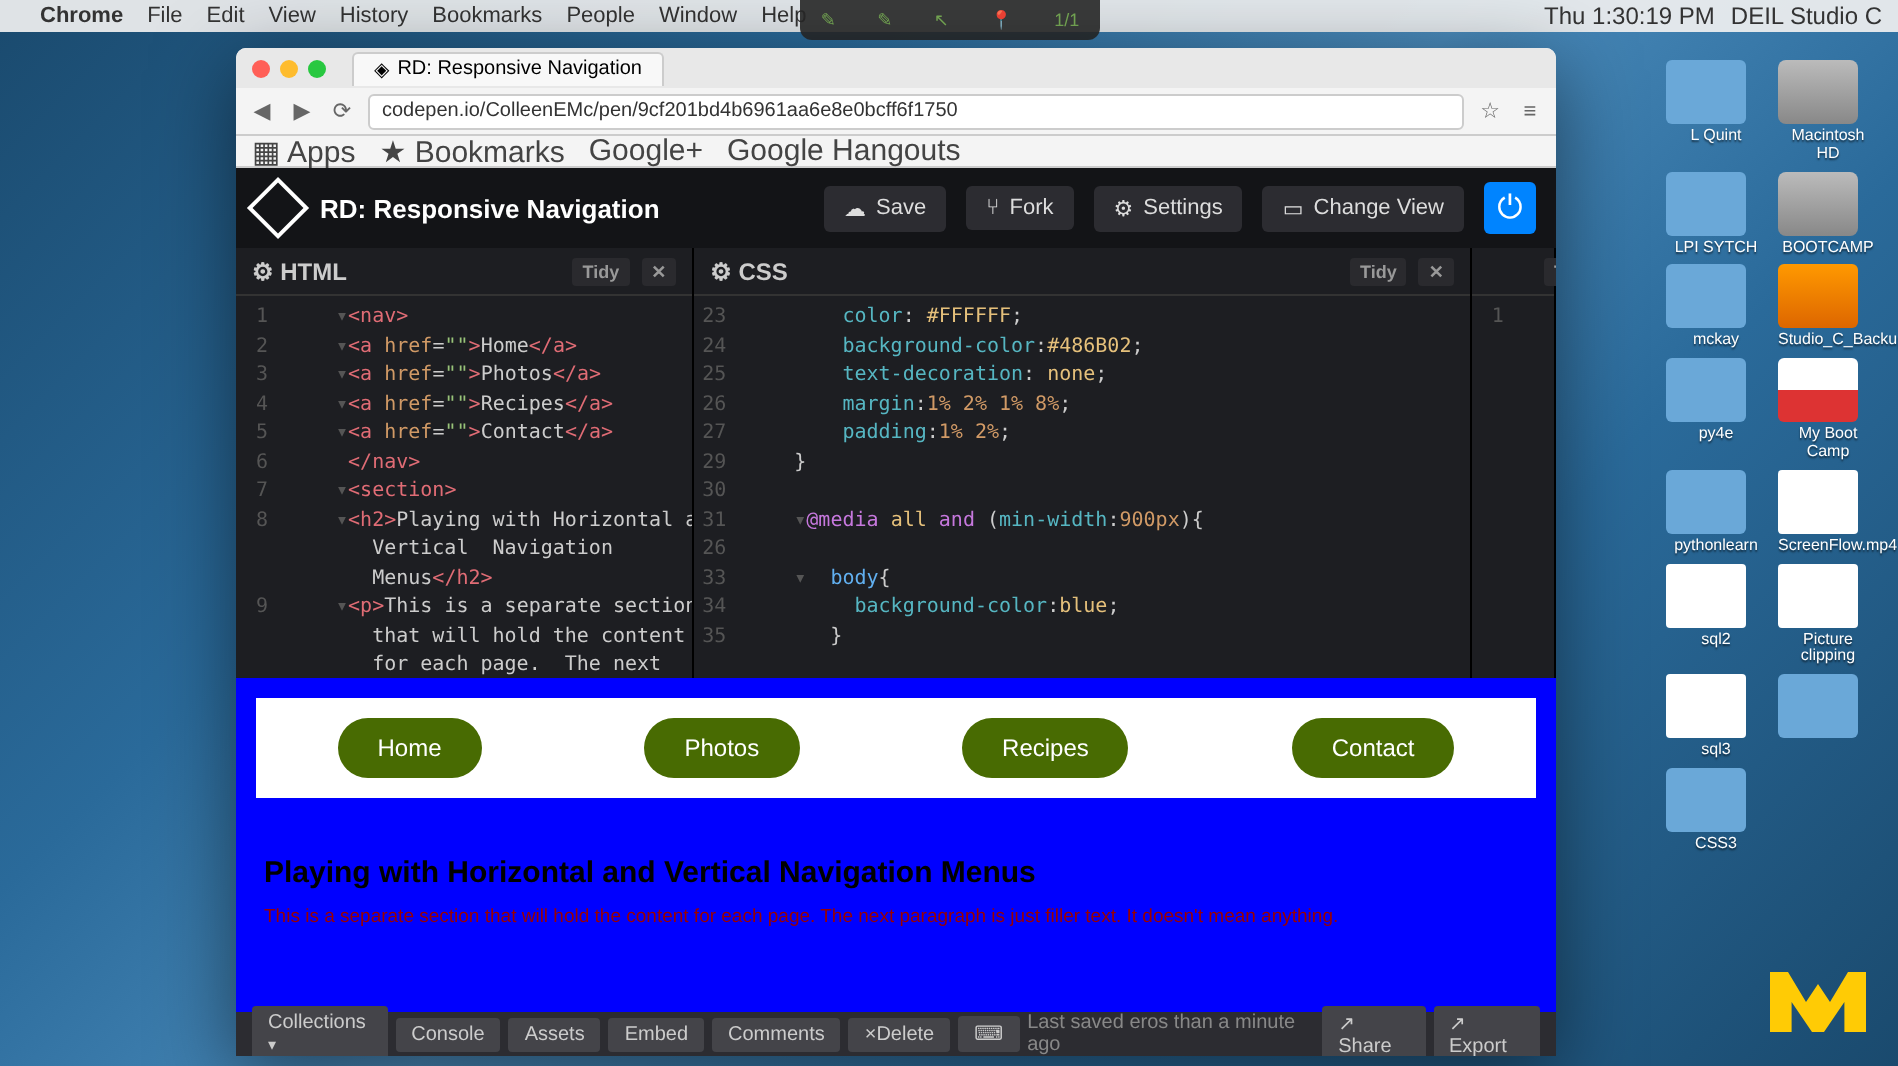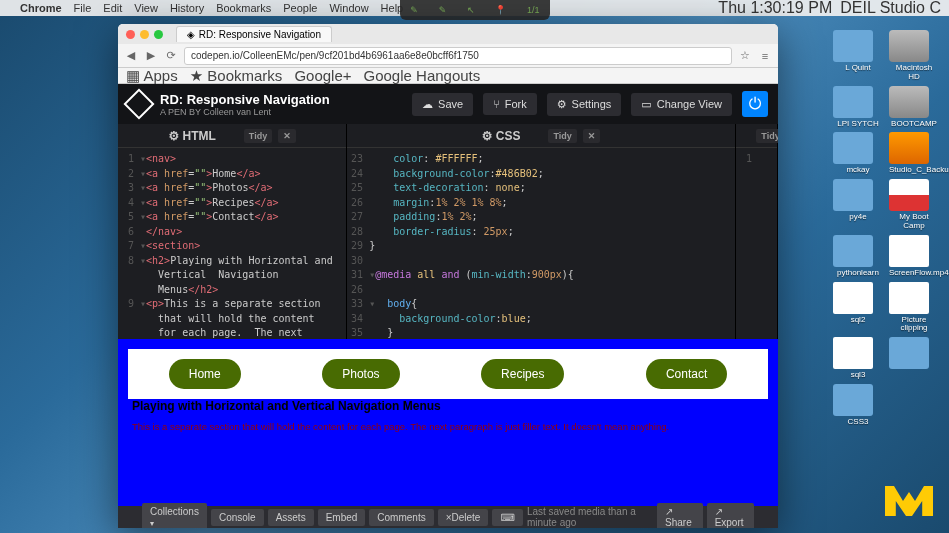--- a/index.html
+++ b/index.html
@@ -1,21 +1,21 @@
 <!DOCTYPE html>
 <html><head>
 <meta charset="utf-8">
 <style>
 * { box-sizing: border-box; margin: 0; padding: 0; }
 body { width: 949px; height: 533px; overflow: hidden; font-family: "Helvetica Neue", Arial, sans-serif; position: relative; background: linear-gradient(135deg, #1a4a6e 0%, #2a6a9a 30%, #4a8aba 50%, #2a6a9a 70%, #1a4a6e 100%); }
 
 
 .mac-menu { position:absolute; top:0; left:0; right:0; height:16px; background:rgba(240,240,240,0.92); display:flex; align-items:center; font-size:11px; color:#333; padding:0 8px; justify-content:space-between; }
 .mac-menu .left { display:flex; gap:12px; align-items:center; }
-.mac-menu .right { display:flex; gap:8px; align-items:center; font-size:16px; }
+.mac-menu .right { display:flex; gap:8px; align-items:center; font-size:12px; }
 .apple { font-size:12px; }
 
 
 .desktop-icons { position:absolute; right:6px; top:30px; width:110px; display:flex; flex-wrap:wrap; gap:4px 6px; }
 .di { width:50px; display:flex; flex-direction:column; }
 .di .ic { width:40px; height:32px; background:#6aa8d8; border-radius:3px; margin-bottom:2px; }
 .di .ic.hd { background:linear-gradient(#bbb,#888); border-radius:4px; }
 .di .ic.file { background:#fff; border-radius:2px; }
 .di .ic.or { background:linear-gradient(#f90,#d60); }
 .di .ic.vm { background:linear-gradient(#fff 50%, #d33 50%); }
@@ -43,38 +43,38 @@
 .cp-title .t1 { font-size:13px; font-weight:600; }
 .cp-title .t2 { font-size:9px; color:#999; }
 .cp-btn { background:#2c2c31; color:#ddd; border:none; padding:5px 10px; font-size:11px; border-radius:3px; display:flex; align-items:center; gap:5px; }
 .cp-power { background:#0084ff; width:26px; height:26px; border-radius:3px; display:flex; align-items:center; justify-content:center; color:#fff; }
 
 
 .editors { height:215px; background:#1d1e22; display:flex; }
 .pane { flex:1; border-right:1px solid #000; display:flex; flex-direction:column; min-width:0; }
 .pane.css { flex:1.7; }
 .pane.js { flex:0.18; }
-.p-head { height:24px; background:#1d1e22; display:flex; align-items:center; padding:0 8px; color:#ccc; font-size:12px; font-weight:600; justify-content:center; border-bottom:1px solid #333;gap:28px; }
+.p-head { height:24px; background:#1d1e22; display:flex; align-items:center; padding:0 8px; color:#ccc; font-size:12px; font-weight:600; justify-content:space-between; border-bottom:1px solid #333;gap:28px; }
 .p-acts { display:flex; gap:6px; align-items:center; }
 .p-act { font-size:9px; color:#999; background:#2a2a2e; padding:2px 5px; border-radius:2px; }
 .code { flex:1; overflow:hidden; padding:4px 4px 4px 0; font-family:Monaco,Consolas,monospace; font-size:10px; line-height:1.45; }
 .ln { display:flex; }
 .gut { width:22px; text-align:right; color:#555; padding-right:6px; flex-shrink:0; }
-.cd { color:#ccc; white-space:pre; }
+.cd { color:#ccc; white-space:pre;margin-left:28px; }
 .tg{color:#e06c75;} .at{color:#d19a66;} .st{color:#98c379;} .tx{color:#ccc;} .ar{color:#555;} .kw{color:#c678dd;} .pr{color:#56b6c2;} .vl{color:#e5c07b;} .nm{color:#d19a66;} .fn{color:#61afef;}
 
 
 .preview { flex:1; background:blue; padding:10px 10px; overflow:hidden; }
 .nav-bar { background:#fff; padding:10px 0; display:flex; justify-content:space-around; }
 .nav-bar a { background:#486B02; color:#fff; text-decoration:none; padding:8px 20px; border-radius:25px; font-size:12px; }
-.preview h2 { color:#000; font-size:12px; font-weight:bold; margin:0 4px 8px; }
+.preview h2 { color:#000; font-size:15px; font-weight:bold; margin:29px 4px 8px; }
 .preview p { color:#900; font-size:9.5px; margin:0 4px 8px; line-height:1.3; }
 
 
-.cp-foot { height:22px; background:#2c2c31; display:flex; align-items:center; padding:0 24px; gap:4px; font-size:10px; }
+.cp-foot { height:22px; background:#2c2c31; display:flex; align-items:center; padding:0 8px; gap:4px; font-size:10px; }
 .f-btn { background:#444449; color:#ccc; padding:3px 8px; border-radius:2px; }
 .f-btn.drop::after { content:" ▾"; font-size:8px; }
 .f-stat { margin-left:auto; color:#888; font-size:10px; }
 
 .mlogo { position:absolute; right:10px; bottom:10px; width:60px; height:44px; }
 .mlogo svg { width:100%; height:100%; }
 </style>
 </head>
 <body>
 
@@ -192,21 +192,20 @@
     <span>▦ <span>Apps</span></span>
     <span>★ <span>Bookmarks</span></span>
     <span><span>Google+</span></span>
     <span><span>Google Hangouts</span></span>
   </div>
 
   <div class="cp-head">
     <div class="cp-logo"></div>
     <div class="cp-title">
       <div class="t1">RD: Responsive Navigation</div>
-      <div class="t2"><span>A PEN BY </span><span>Colleen van Lent</span></div>
     </div>
     <button class="cp-btn">
         <span>☁</span>
         <span>Save</span>
       </button>
     <button class="cp-btn">
         <span>⑂</span>
         <span>Fork</span>
       </button>
     <button class="cp-btn">
@@ -309,24 +308,20 @@
           </div>
           <div class="ln">
             <span class="gut">26</span>
             <span class="cd">    <span class="pr">margin</span>:<span class="nm">1% 2% 1% 8%</span>;</span>
           </div>
           <div class="ln">
             <span class="gut">27</span>
             <span class="cd">    <span class="pr">padding</span>:<span class="nm">1% 2%</span>;</span>
           </div>
           <div class="ln">
-            <span class="gut">28</span>
-            <span class="cd">    <span class="pr">border-radius</span>: <span class="nm">25px</span>;</span>
-          </div>
-          <div class="ln">
             <span class="gut">29</span>
             <span class="cd">}</span>
           </div>
           <div class="ln">
             <span class="gut">30</span>
             <span class="cd"></span>
           </div>
           <div class="ln">
             <span class="gut">31</span>
             <span class="cd"><span class="ar">▾</span><span class="kw">@media</span> <span class="vl">all</span> <span class="kw">and</span> (<span class="pr">min-width</span>:<span class="nm">900px</span>){</span>
@@ -377,21 +372,21 @@
   </div>
 
   <div class="cp-foot">
     <span class="f-btn drop">Collections</span>
     <span class="f-btn">Console</span>
     <span class="f-btn">Assets</span>
     <span class="f-btn">Embed</span>
     <span class="f-btn">Comments</span>
     <span class="f-btn">×Delete</span>
     <span class="f-btn">⌨</span>
-    <span class="f-stat">Last saved media than a minute ago</span>
+    <span class="f-stat">Last saved eros than a minute ago</span>
     <span class="f-btn">↗ <span>Share</span></span>
     <span class="f-btn">↗ <span>Export</span></span>
   </div>
 </div>
 
 <div class="mlogo">
 <svg viewBox="0 0 100 70">
       <path fill="#FFCB05" d="M10 10 L25 10 L40 35 L50 20 L60 35 L75 10 L90 10 L90 60 L72 60 L72 35 L55 60 L45 60 L28 35 L28 60 L10 60 Z"></path>
     </svg>
 </div>

